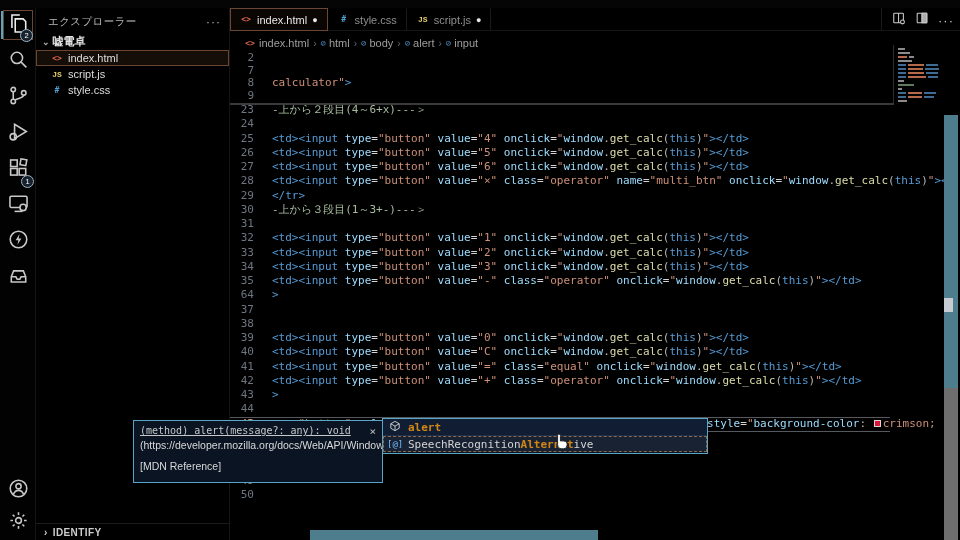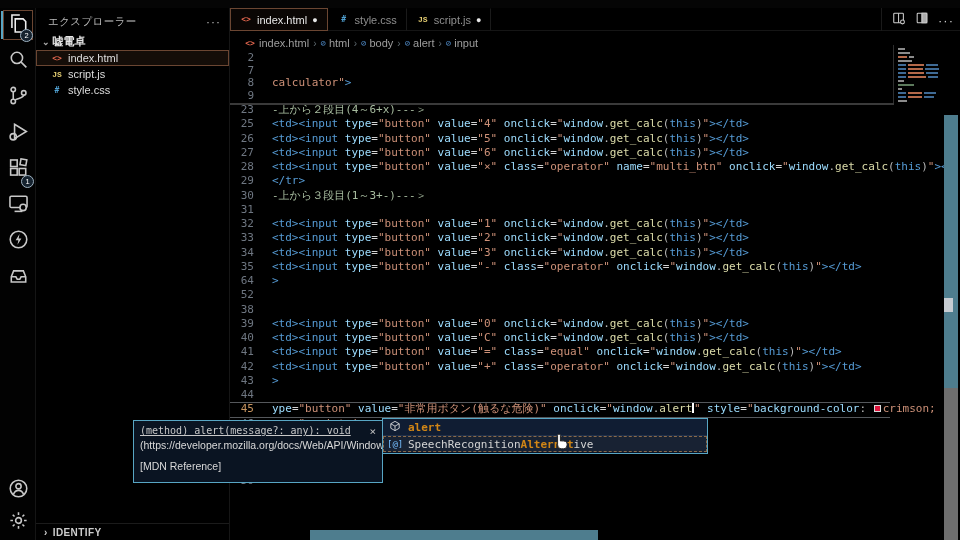--- a/index.html
+++ b/index.html
@@ -245,33 +245,34 @@
       </span>
     </div>
   <div class="sticky" id="sticky">
       <div class="cl"><span class="ln">2</span><span class="ct"></span></div>
       <div class="cl"><span class="ln">7</span><span class="ct"></span></div>
       <div class="cl"><span class="ln">8</span><span class="ct"><span class="tk-st">calculator"</span><span class="tk-tg">&gt;</span></span></div>
       <div class="cl"><span class="ln">9</span><span class="ct"></span></div>
     </div>
   <div class="code" id="code">
       <div class="cl"><span class="ln">23</span><span class="ct"><span class="tk-cm">-上から２段目(4～6+x)---＞</span></span></div>
+      <div class="cl"><span class="ln">24</span><span class="ct"></span></div>
       <div class="cl"><span class="ln">25</span><span class="ct"><span class="tk-tg">&lt;td&gt;&lt;input</span><span class="tk-at"> type</span><span class="tk-op">=</span><span class="tk-st">"button"</span><span class="tk-at"> value</span><span class="tk-op">=</span><span class="tk-st">"4"</span><span class="tk-at"> onclick</span><span class="tk-op">=</span><span class="tk-st">"</span><span class="tk-vr">window</span><span class="tk-pu">.</span><span class="tk-fn">get_calc</span><span class="tk-pu">(</span><span class="tk-kw">this</span><span class="tk-pu">)</span><span class="tk-st">"</span><span class="tk-tg">&gt;&lt;/td&gt;</span></span></div>
       <div class="cl"><span class="ln">26</span><span class="ct"><span class="tk-tg">&lt;td&gt;&lt;input</span><span class="tk-at"> type</span><span class="tk-op">=</span><span class="tk-st">"button"</span><span class="tk-at"> value</span><span class="tk-op">=</span><span class="tk-st">"5"</span><span class="tk-at"> onclick</span><span class="tk-op">=</span><span class="tk-st">"</span><span class="tk-vr">window</span><span class="tk-pu">.</span><span class="tk-fn">get_calc</span><span class="tk-pu">(</span><span class="tk-kw">this</span><span class="tk-pu">)</span><span class="tk-st">"</span><span class="tk-tg">&gt;&lt;/td&gt;</span></span></div>
       <div class="cl"><span class="ln">27</span><span class="ct"><span class="tk-tg">&lt;td&gt;&lt;input</span><span class="tk-at"> type</span><span class="tk-op">=</span><span class="tk-st">"button"</span><span class="tk-at"> value</span><span class="tk-op">=</span><span class="tk-st">"6"</span><span class="tk-at"> onclick</span><span class="tk-op">=</span><span class="tk-st">"</span><span class="tk-vr">window</span><span class="tk-pu">.</span><span class="tk-fn">get_calc</span><span class="tk-pu">(</span><span class="tk-kw">this</span><span class="tk-pu">)</span><span class="tk-st">"</span><span class="tk-tg">&gt;&lt;/td&gt;</span></span></div>
       <div class="cl"><span class="ln">28</span><span class="ct"><span class="tk-tg">&lt;td&gt;&lt;input</span><span class="tk-at"> type</span><span class="tk-op">=</span><span class="tk-st">"button"</span><span class="tk-at"> value</span><span class="tk-op">=</span><span class="tk-st">"×"</span><span class="tk-at"> class</span><span class="tk-op">=</span><span class="tk-st">"operator"</span><span class="tk-at"> name</span><span class="tk-op">=</span><span class="tk-st">"multi_btn"</span><span class="tk-at"> onclick</span><span class="tk-op">=</span><span class="tk-st">"</span><span class="tk-vr">window</span><span class="tk-pu">.</span><span class="tk-fn">get_calc</span><span class="tk-pu">(</span><span class="tk-kw">this</span><span class="tk-pu">)</span><span class="tk-st">"</span><span class="tk-tg">&gt;&lt;</span></span></div>
       <div class="cl"><span class="ln">29</span><span class="ct"><span class="tk-tg">&lt;/tr&gt;</span></span></div>
       <div class="cl"><span class="ln">30</span><span class="ct"><span class="tk-cm">-上から３段目(1～3+-)---＞</span></span></div>
       <div class="cl"><span class="ln">31</span><span class="ct"></span></div>
       <div class="cl"><span class="ln">32</span><span class="ct"><span class="tk-tg">&lt;td&gt;&lt;input</span><span class="tk-at"> type</span><span class="tk-op">=</span><span class="tk-st">"button"</span><span class="tk-at"> value</span><span class="tk-op">=</span><span class="tk-st">"1"</span><span class="tk-at"> onclick</span><span class="tk-op">=</span><span class="tk-st">"</span><span class="tk-vr">window</span><span class="tk-pu">.</span><span class="tk-fn">get_calc</span><span class="tk-pu">(</span><span class="tk-kw">this</span><span class="tk-pu">)</span><span class="tk-st">"</span><span class="tk-tg">&gt;&lt;/td&gt;</span></span></div>
       <div class="cl"><span class="ln">33</span><span class="ct"><span class="tk-tg">&lt;td&gt;&lt;input</span><span class="tk-at"> type</span><span class="tk-op">=</span><span class="tk-st">"button"</span><span class="tk-at"> value</span><span class="tk-op">=</span><span class="tk-st">"2"</span><span class="tk-at"> onclick</span><span class="tk-op">=</span><span class="tk-st">"</span><span class="tk-vr">window</span><span class="tk-pu">.</span><span class="tk-fn">get_calc</span><span class="tk-pu">(</span><span class="tk-kw">this</span><span class="tk-pu">)</span><span class="tk-st">"</span><span class="tk-tg">&gt;&lt;/td&gt;</span></span></div>
       <div class="cl"><span class="ln">34</span><span class="ct"><span class="tk-tg">&lt;td&gt;&lt;input</span><span class="tk-at"> type</span><span class="tk-op">=</span><span class="tk-st">"button"</span><span class="tk-at"> value</span><span class="tk-op">=</span><span class="tk-st">"3"</span><span class="tk-at"> onclick</span><span class="tk-op">=</span><span class="tk-st">"</span><span class="tk-vr">window</span><span class="tk-pu">.</span><span class="tk-fn">get_calc</span><span class="tk-pu">(</span><span class="tk-kw">this</span><span class="tk-pu">)</span><span class="tk-st">"</span><span class="tk-tg">&gt;&lt;/td&gt;</span></span></div>
       <div class="cl"><span class="ln">35</span><span class="ct"><span class="tk-tg">&lt;td&gt;&lt;input</span><span class="tk-at"> type</span><span class="tk-op">=</span><span class="tk-st">"button"</span><span class="tk-at"> value</span><span class="tk-op">=</span><span class="tk-st">"-"</span><span class="tk-at"> class</span><span class="tk-op">=</span><span class="tk-st">"operator"</span><span class="tk-at"> onclick</span><span class="tk-op">=</span><span class="tk-st">"</span><span class="tk-vr">window</span><span class="tk-pu">.</span><span class="tk-fn">get_calc</span><span class="tk-pu">(</span><span class="tk-kw">this</span><span class="tk-pu">)</span><span class="tk-st">"</span><span class="tk-tg">&gt;&lt;/td&gt;</span></span></div>
       <div class="cl"><span class="ln">64</span><span class="ct"><span class="tk-tg">&gt;</span></span></div>
-      <div class="cl"><span class="ln">52</span></div>
+      <div class="cl"><span class="ln">37</span></div>
       <div class="cl"><span class="ln">38</span><span class="ct"></span></div>
       <div class="cl"><span class="ln">39</span><span class="ct"><span class="tk-tg">&lt;td&gt;&lt;input</span><span class="tk-at"> type</span><span class="tk-op">=</span><span class="tk-st">"button"</span><span class="tk-at"> value</span><span class="tk-op">=</span><span class="tk-st">"0"</span><span class="tk-at"> onclick</span><span class="tk-op">=</span><span class="tk-st">"</span><span class="tk-vr">window</span><span class="tk-pu">.</span><span class="tk-fn">get_calc</span><span class="tk-pu">(</span><span class="tk-kw">this</span><span class="tk-pu">)</span><span class="tk-st">"</span><span class="tk-tg">&gt;&lt;/td&gt;</span></span></div>
       <div class="cl"><span class="ln">40</span><span class="ct"><span class="tk-tg">&lt;td&gt;&lt;input</span><span class="tk-at"> type</span><span class="tk-op">=</span><span class="tk-st">"button"</span><span class="tk-at"> value</span><span class="tk-op">=</span><span class="tk-st">"C"</span><span class="tk-at"> onclick</span><span class="tk-op">=</span><span class="tk-st">"</span><span class="tk-vr">window</span><span class="tk-pu">.</span><span class="tk-fn">get_calc</span><span class="tk-pu">(</span><span class="tk-kw">this</span><span class="tk-pu">)</span><span class="tk-st">"</span><span class="tk-tg">&gt;&lt;/td&gt;</span></span></div>
       <div class="cl"><span class="ln">41</span><span class="ct"><span class="tk-tg">&lt;td&gt;&lt;input</span><span class="tk-at"> type</span><span class="tk-op">=</span><span class="tk-st">"button"</span><span class="tk-at"> value</span><span class="tk-op">=</span><span class="tk-st">"="</span><span class="tk-at"> class</span><span class="tk-op">=</span><span class="tk-st">"equal"</span><span class="tk-at"> onclick</span><span class="tk-op">=</span><span class="tk-st">"</span><span class="tk-vr">window</span><span class="tk-pu">.</span><span class="tk-fn">get_calc</span><span class="tk-pu">(</span><span class="tk-kw">this</span><span class="tk-pu">)</span><span class="tk-st">"</span><span class="tk-tg">&gt;&lt;/td&gt;</span></span></div>
       <div class="cl"><span class="ln">42</span><span class="ct"><span class="tk-tg">&lt;td&gt;&lt;input</span><span class="tk-at"> type</span><span class="tk-op">=</span><span class="tk-st">"button"</span><span class="tk-at"> value</span><span class="tk-op">=</span><span class="tk-st">"+"</span><span class="tk-at"> class</span><span class="tk-op">=</span><span class="tk-st">"operator"</span><span class="tk-at"> onclick</span><span class="tk-op">=</span><span class="tk-st">"</span><span class="tk-vr">window</span><span class="tk-pu">.</span><span class="tk-fn">get_calc</span><span class="tk-pu">(</span><span class="tk-kw">this</span><span class="tk-pu">)</span><span class="tk-st">"</span><span class="tk-tg">&gt;&lt;/td&gt;</span></span></div>
       <div class="cl"><span class="ln">43</span><span class="ct"><span class="tk-tg">&gt;</span></span></div>
       <div class="cl"><span class="ln">44</span><span class="ct"></span></div>
       <div class="cl cur"><span class="ln">45</span><span class="ct"><span class="tk-at">ype</span><span class="tk-op">=</span><span class="tk-st">"button"</span><span class="tk-at"> value</span><span class="tk-op">=</span><span class="tk-st">"非常用ボタン(触るな危険)"</span><span class="tk-at"> onclick</span><span class="tk-op">=</span><span class="tk-st">"</span><span class="tk-vr">window</span><span class="tk-pu">.</span><span class="tk-fn">alert</span><span class="tk-cr"></span><span class="tk-st">"</span><span class="tk-at"> style</span><span class="tk-op">=</span><span class="tk-st">"</span><span class="tk-at">background-color</span><span class="tk-pu">: </span><span class="tk-sw" style="background: rgb(220, 20, 60);"></span><span class="tk-st">crimson;</span></span></div>
       <div class="cl"><span class="ln">46</span><span class="ct"><span class="tk-at">src</span><span class="tk-op">=</span><span class="tk-st">"</span><span class="tk-lk">script.js</span></span></div>
       <div class="cl"><span class="ln">47</span><span class="ct"></span></div>

